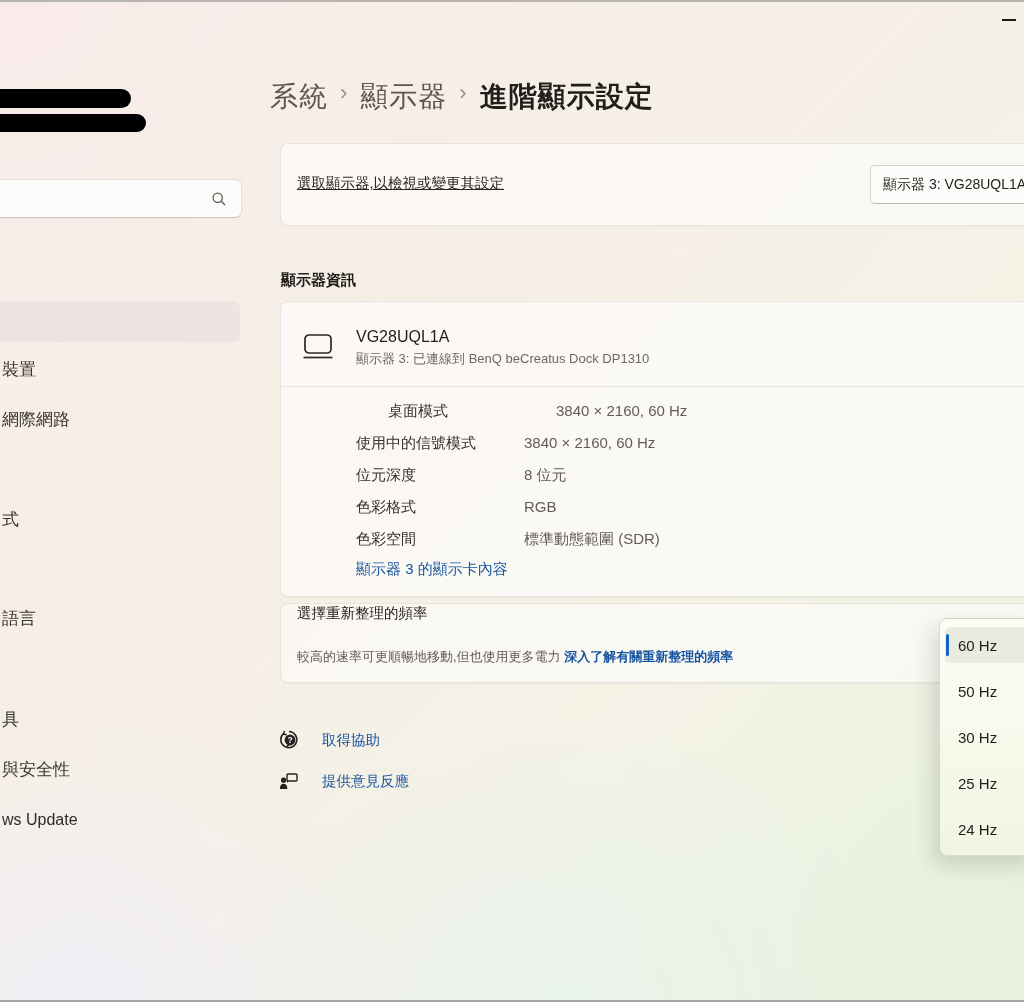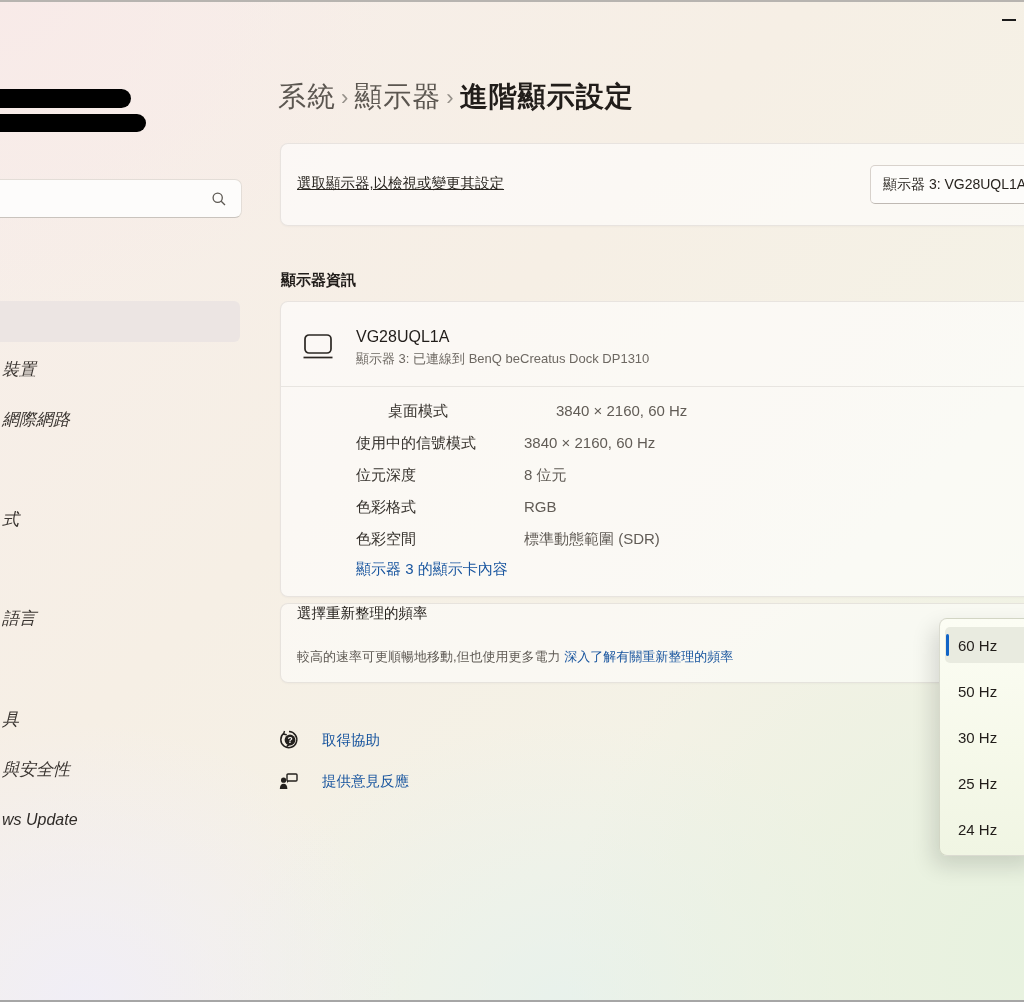--- a/index.html
+++ b/index.html
@@ -31,31 +31,31 @@
   
   .bar1{left:-12px;top:89px;width:143px;height:19px;background:#000;border-radius:10px;}
   .bar2{left:-12px;top:114px;width:158px;height:18px;background:#000;border-radius:10px;}
 
   
   .search-box{left:-20px;top:179px;width:262px;height:39px;background:#fdfcfb;border:1px solid #e3ddd7;border-bottom-color:#c9c3bd;border-radius:7px;display:flex;align-items:center;justify-content:flex-end;padding-right:14px;}
   .search-icon svg{display:block;}
 
   
   .side-sel{left:-20px;top:301px;width:260px;height:41px;background:#ece5e3;border-radius:6px;}
-  .side-item{left:2px;height:22px;line-height:22px;font-size:17px;color:#3a3531;white-space:nowrap;cursor:pointer;font-style:italic;}
+  .side-item{left:2px;height:22px;line-height:22px;font-size:17px;color:#3a3531;white-space:nowrap;cursor:pointer;}
   .si-0{top:359px;}
   .si-1{top:409px;}
   .si-2{top:509px;}
   .si-3{top:608px;}
   .si-4{top:709px;}
   .si-5{top:759px;}
   .si-6{top:809px;font-size:16px;color:#2f2b28;text-align:right;}
 
   
-  .crumb{left:278px;top:78px;height:38px;display:flex;align-items:center;gap:5px;font-size:28px;letter-spacing:1px;}
+  .crumb{left:270px;top:78px;height:38px;display:flex;gap:12px;font-size:28px;letter-spacing:1px;}
   .crumb .seg{color:#5b5650;cursor:pointer;}
   .crumb .sep{color:#96918a;font-size:22px;padding-top:2px;}
   .crumb .current{color:#211d1a;font-weight:600;cursor:default;}
 
   
   .card{background:rgba(255,255,255,.58);border:1px solid rgba(110,100,90,.14);border-radius:8px;box-shadow:0 1px 2px rgba(0,0,0,.03);}
   .card-top{left:280px;top:143px;width:760px;height:83px;}
   .card-top-label{left:297px;top:174px;font-size:14.5px;color:#28241f;text-decoration:underline;}
   .display-select{left:870px;top:165px;width:170px;height:39px;background:#fdfcfa;border:1px solid #d8d2cc;border-bottom-color:#bfb9b3;border-radius:5px;display:flex;align-items:center;padding:0 12px;font-size:14px;color:#28241f;cursor:pointer;white-space:nowrap;overflow:hidden;}
 
@@ -67,21 +67,21 @@
   .mon-sub{left:356px;top:350px;font-size:13px;color:#6d6862;}
   .info-divider{left:281px;top:386px;width:758px;height:1px;background:rgba(110,100,90,.13);}
   .spec-label{left:356px;height:22px;line-height:22px;font-size:15px;color:#36322d;}
   .spec-value{left:524px;height:22px;line-height:22px;font-size:15px;color:#615c56;}
   .r0{top:400px;margin-left:32px;} .r1{top:432px;} .r2{top:464px;} .r3{top:496px;} .r4{top:528px;}
   .gpu-link{left:356px;top:560px;font-size:15px;color:var(--link);cursor:pointer;}
 
   .card-refresh{left:280px;top:603px;width:760px;height:80px;background:rgba(255,255,255,.5);}
   .rr-title{left:297px;top:604px;font-size:14.5px;color:#26221e;}
   .rr-sub{left:297px;top:648px;font-size:13px;color:#5f5a54;}
-  .rr-learn{color:var(--link);font-weight:400;cursor:pointer;}
+  .rr-learn{color:var(--link);font-weight:700;cursor:pointer;}
 
   
   .flyout{left:939px;top:618px;width:101px;height:238px;border-radius:8px 0 0 8px;
     background:linear-gradient(180deg,#fcfdf4 0%,#f6f9ea 55%,#f0f5e3 100%);
     border:1px solid rgba(120,120,105,.25);border-right:none;
     box-shadow:-6px 10px 22px rgba(0,0,0,.14);}
   .fly-item{left:945px;width:95px;height:36px;display:flex;align-items:center;padding-left:13px;font-size:15px;color:#211d1a;border-radius:5px;cursor:pointer;}
   .fi-0{top:627px;background:#e9ebe0;}
   .fi-1{top:673px;} .fi-2{top:719px;} .fi-3{top:765px;} .fi-4{top:811px;}
   .sel-pill{left:946px;top:634px;width:3px;height:22px;border-radius:2px;background:var(--accent);}

